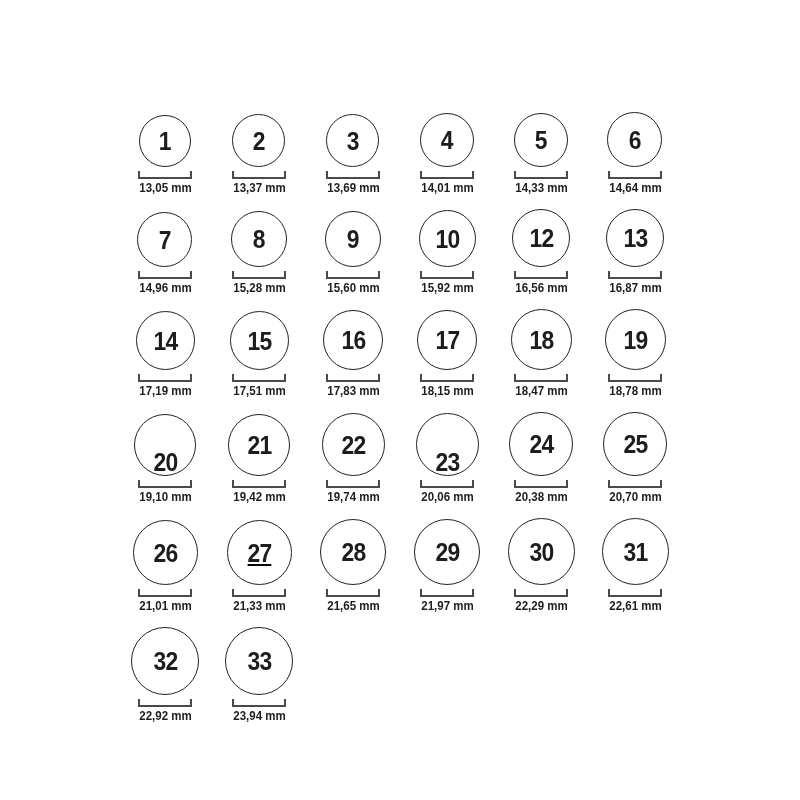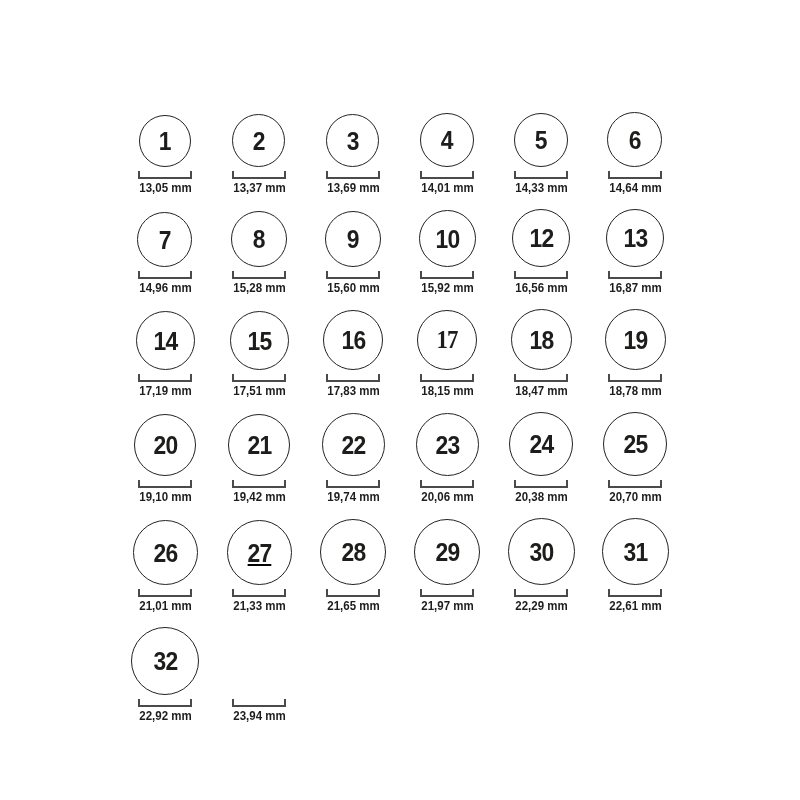--- a/index.html
+++ b/index.html
@@ -173,63 +173,63 @@
         <div class="mm-label">17,51 mm</div>
       </div>
       <div class="ring-cell">
         <div class="ring-circle" style="width: 60px; height: 60px;">
           <span class="ring-number">16</span>
         </div>
         <div class="ruler"></div>
         <div class="mm-label">17,83 mm</div>
       </div>
       <div class="ring-cell">
-        <div class="ring-circle" style="width: 60px; height: 60px; font-family: Liberation Serif, serif;">
+        <div class="ring-circle" style="width: 60px; height: 60px;">
           <span class="ring-number">17</span>
         </div>
         <div class="ruler"></div>
         <div class="mm-label">18,15 mm</div>
       </div>
       <div class="ring-cell">
         <div class="ring-circle" style="width: 61px; height: 61px;">
           <span class="ring-number">18</span>
         </div>
         <div class="ruler"></div>
         <div class="mm-label">18,47 mm</div>
       </div>
       <div class="ring-cell">
         <div class="ring-circle" style="width: 61px; height: 61px;">
           <span class="ring-number">19</span>
         </div>
         <div class="ruler"></div>
         <div class="mm-label">18,78 mm</div>
       </div>
       <div class="ring-cell">
-        <div class="ring-circle" style="width: 62px; height: 62px;">
+        <div class="ring-circle" style="width: 62px; height: 62px; align-items: flex-end;">
           <span class="ring-number">20</span>
         </div>
         <div class="ruler"></div>
         <div class="mm-label">19,10 mm</div>
       </div>
       <div class="ring-cell">
         <div class="ring-circle" style="width: 62px; height: 62px;">
           <span class="ring-number">21</span>
         </div>
         <div class="ruler"></div>
         <div class="mm-label">19,42 mm</div>
       </div>
       <div class="ring-cell">
         <div class="ring-circle" style="width: 63px; height: 63px;">
           <span class="ring-number">22</span>
         </div>
         <div class="ruler"></div>
         <div class="mm-label">19,74 mm</div>
       </div>
       <div class="ring-cell">
-        <div class="ring-circle" style="width: 63px; height: 63px;">
+        <div class="ring-circle" style="width: 63px; height: 63px; align-items: flex-end;">
           <span class="ring-number">23</span>
         </div>
         <div class="ruler"></div>
         <div class="mm-label">20,06 mm</div>
       </div>
       <div class="ring-cell">
         <div class="ring-circle" style="width: 64px; height: 64px;">
           <span class="ring-number">24</span>
         </div>
         <div class="ruler"></div>
@@ -285,17 +285,20 @@
         <div class="mm-label">22,61 mm</div>
       </div>
       <div class="ring-cell">
         <div class="ring-circle" style="width: 68px; height: 68px; justify-content: center;">
           <span class="ring-number">32</span>
         </div>
         <div class="ruler"></div>
         <div class="mm-label">22,92 mm</div>
       </div>
       <div class="ring-cell">
+        <div class="ring-circle" style="width: 68px; height: 68px;">
+          <span class="ring-number">33</span>
+        </div>
         <div class="ruler"></div>
         <div class="mm-label">23,94 mm</div>
       </div>
     </div>
 </div>
 
 </body></html>

